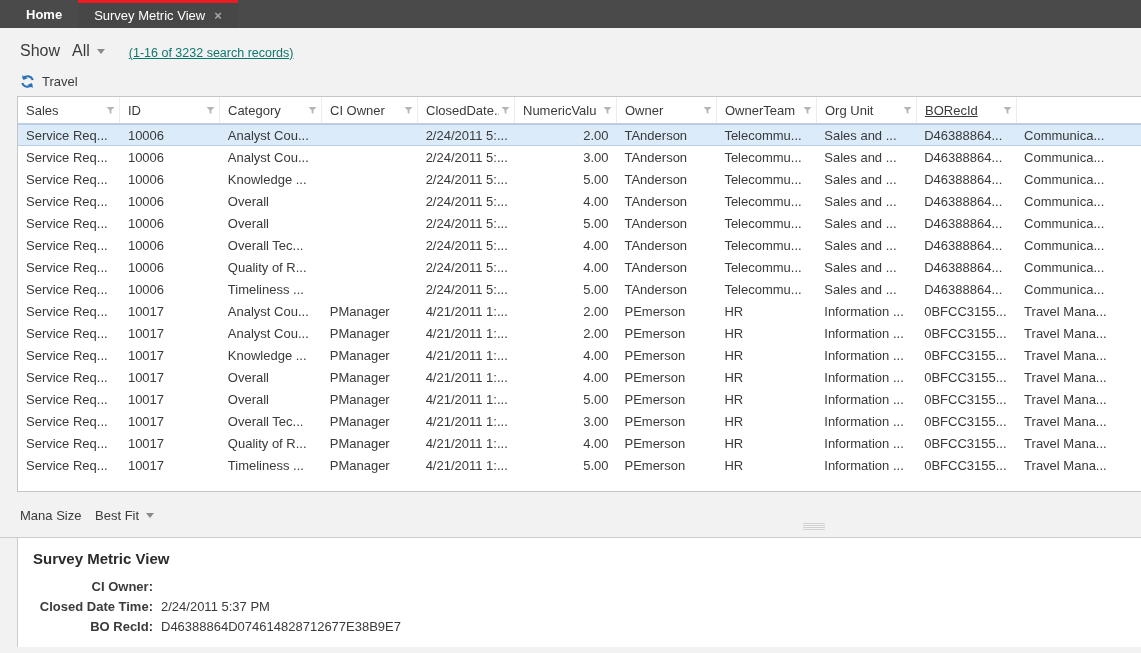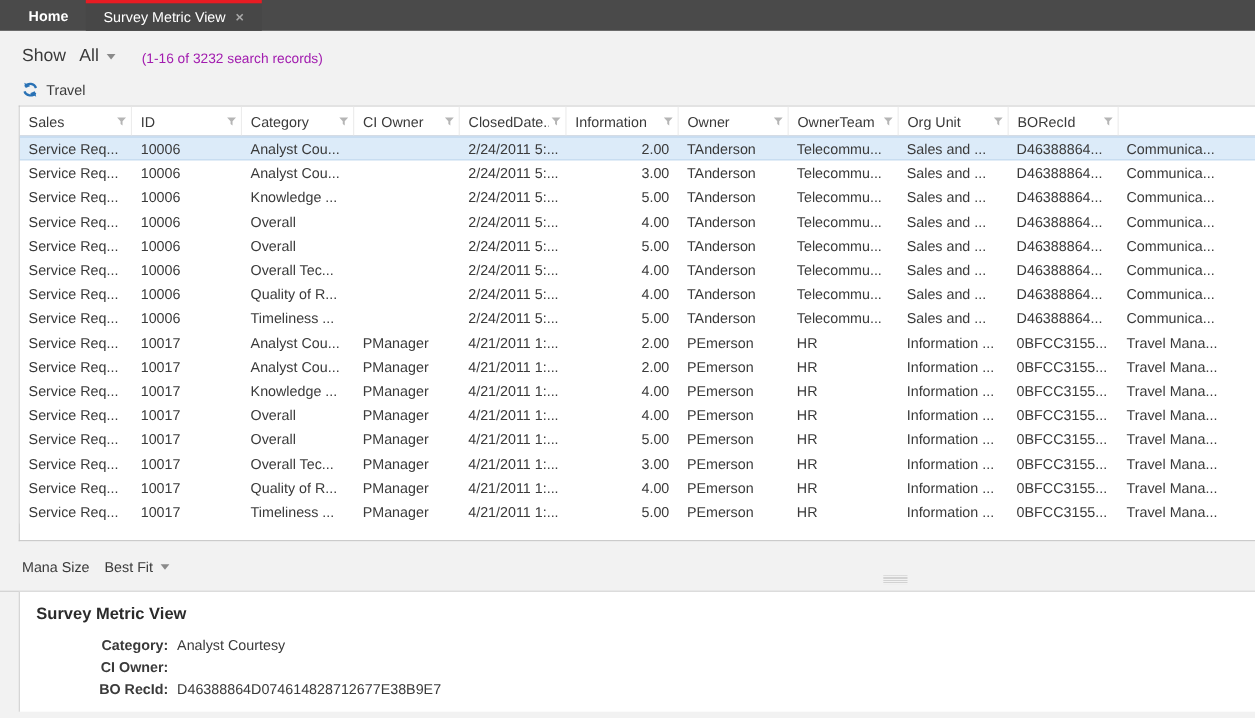--- a/index.html
+++ b/index.html
@@ -58,21 +58,21 @@
     cursor: pointer;
   }
   .caret {
     width: 0; height: 0;
     border-left: 4px solid transparent;
     border-right: 4px solid transparent;
     border-top: 5px solid #8a8a8a;
     margin-left: 7px;
     display: inline-block;
   }
-  .records { margin-left: 24px; font-size: 12.5px; color: #a21caf; }
+  .records { margin-left: 24px; font-size: 12.5px; color: #0f766e; text-decoration: underline; }
 
   
   .refresh-row { padding: 14px 0 0 20px; height: 36px; }
   .refresh-btn {
     display: inline-flex;
     align-items: center;
     gap: 7px;
     background: transparent;
     border: none;
     font-family: "Liberation Sans", sans-serif;
@@ -242,21 +242,21 @@
   </div>
 
   <div class="hcell" style="width: 97px;">
     <span class="hlabel">ClosedDate..</span>
     <svg width="9" height="9" viewBox="0 0 10 10">
       <path d="M0.5 1 H9.5 L6 4.8 V9 L4 7.6 V4.8 Z" fill="#b5b5b5"></path>
     </svg>
   </div>
 
   <div class="hcell" style="width: 102px;">
-    <span class="hlabel">Information</span>
+    <span class="hlabel">NumericValu</span>
     <svg width="9" height="9" viewBox="0 0 10 10">
       <path d="M0.5 1 H9.5 L6 4.8 V9 L4 7.6 V4.8 Z" fill="#b5b5b5"></path>
     </svg>
   </div>
 
   <div class="hcell" style="width: 100px;">
     <span class="hlabel">Owner</span>
     <svg width="9" height="9" viewBox="0 0 10 10">
       <path d="M0.5 1 H9.5 L6 4.8 V9 L4 7.6 V4.8 Z" fill="#b5b5b5"></path>
     </svg>
@@ -269,21 +269,21 @@
     </svg>
   </div>
 
   <div class="hcell" style="width: 100px;">
     <span class="hlabel">Org Unit</span>
     <svg width="9" height="9" viewBox="0 0 10 10">
       <path d="M0.5 1 H9.5 L6 4.8 V9 L4 7.6 V4.8 Z" fill="#b5b5b5"></path>
     </svg>
   </div>
 
-  <div class="hcell" style="width: 100px;">
+  <div class="hcell" style="width: 100px; text-decoration: underline;">
     <span class="hlabel">BORecId</span>
     <svg width="9" height="9" viewBox="0 0 10 10">
       <path d="M0.5 1 H9.5 L6 4.8 V9 L4 7.6 V4.8 Z" fill="#b5b5b5"></path>
     </svg>
   </div>
 
 </div>
     <div class="grid-body" id="grid-body">
         <div class="grid-row selected">
           <div class="cell" style="width: 102px;">Service Req...</div>
@@ -502,30 +502,30 @@
       <span>Best Fit</span>
       <span class="caret"></span>
     </span>
     <div class="splitter"></div>
   </div>
 
   <div class="detail-wrap">
     <div class="detail">
       <div class="detail-title">Survey Metric View</div>
       <div class="detail-fields" id="detail-fields">
-  <div class="dfield">
-    <span class="dlabel">Category:</span>
-    <span class="dvalue">Analyst Courtesy</span>
-  </div>
 
   <div class="dfield">
     <span class="dlabel">CI Owner:</span>
     <span class="dvalue"></span>
   </div>
 
+  <div class="dfield">
+    <span class="dlabel">Closed Date Time:</span>
+    <span class="dvalue">2/24/2011 5:37 PM</span>
+  </div>
 
   <div class="dfield">
     <span class="dlabel">BO RecId:</span>
     <span class="dvalue">D46388864D074614828712677E38B9E7</span>
   </div>
 </div>
     </div>
   </div>
 
 </div>

